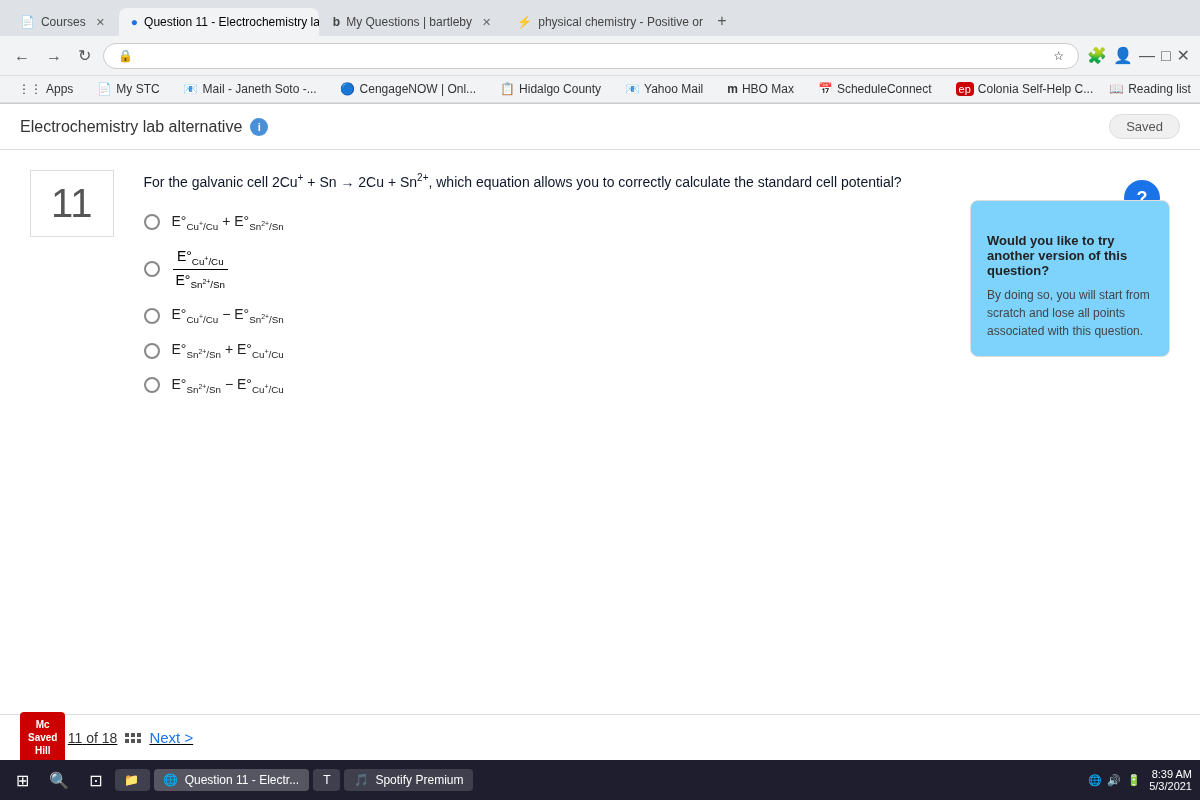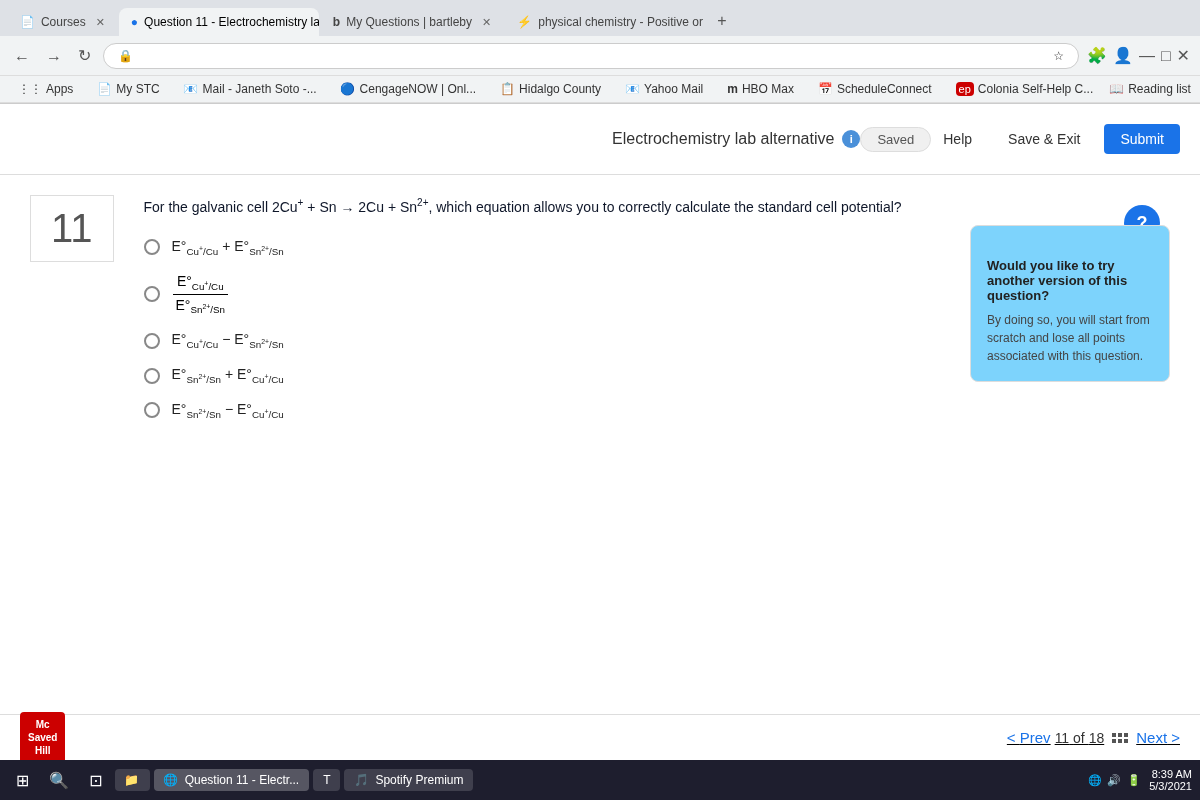--- a/index.html
+++ b/index.html
@@ -21,21 +21,21 @@
     .nav-icon-btn { background: none; border: none; cursor: pointer; font-size: 16px; color: #555; }
 
     .bookmarks-bar { display: flex; align-items: center; padding: 4px 10px; gap: 8px; background: #f1f3f4; border-bottom: 1px solid #ddd; font-size: 12px; overflow: hidden; }
     .bookmark-item { display: flex; align-items: center; gap: 4px; padding: 2px 8px; border-radius: 4px; cursor: pointer; white-space: nowrap; color: #333; }
     .reading-list { margin-left: auto; display: flex; align-items: center; gap: 4px; cursor: pointer; color: #333; white-space: nowrap; }
 
     
     .main-content { flex: 1; display: flex; flex-direction: column; overflow: hidden; }
 
     
-    .app-header { display: flex; align-items: center; justify-content: flex-end; padding: 20px 20px; border-bottom: 1px solid #ddd; background: #fff; }
+    .app-header { display: flex; align-items: center; justify-content: space-between; padding: 10px 20px; border-bottom: 1px solid #ddd; background: #fff; }
     .app-title { font-size: 16px; font-weight: 500; color: #333; display: flex; align-items: center; gap: 8px; }
     .info-icon { display: inline-flex; align-items: center; justify-content: center; width: 18px; height: 18px; border-radius: 50%; background: #4a90d9; color: #fff; font-size: 11px; font-weight: bold; cursor: pointer; }
     .saved-badge { background: #f0f0f0; border: 1px solid #ddd; border-radius: 15px; padding: 4px 16px; font-size: 13px; color: #555; }
     .header-btns { display: flex; gap: 12px; align-items: center; }
     .header-btn { background: none; border: none; cursor: pointer; font-size: 14px; color: #333; padding: 6px 12px; }
     .header-btn.submit-btn { background: #1a73e8; color: #fff; border-radius: 4px; padding: 7px 16px; }
 
     
     .question-area { display: flex; flex: 1; padding: 20px 30px; gap: 20px; overflow: hidden; }
     .question-number { font-size: 40px; color: #555; font-weight: 300; min-width: 60px; border: 1px solid #ddd; padding: 10px 20px; text-align: center; height: fit-content; margin-right: 10px; }
@@ -53,21 +53,21 @@
 
     
     .side-panel { width: 200px; min-width: 180px; }
     .help-bubble { background: #7dd3fc; border: 1px solid #ddd; border-radius: 8px; padding: 16px; margin-bottom: 12px; position: relative; }
     .help-icon { position: absolute; top: -20px; right: 10px; width: 36px; height: 36px; border-radius: 50%; background: #1a73e8; display: flex; align-items: center; justify-content: center; color: #fff; font-size: 18px; font-weight: bold; }
     .help-title { font-size: 13px; font-weight: bold; color: #222; margin-bottom: 8px; margin-top: 16px; }
     .help-body { font-size: 12px; color: #444; line-height: 1.5; }
     .try-another-btn { display: block; width: 100%; text-align: center; padding: 8px 12px; border: 1px solid #888; border-radius: 4px; background: #fff; font-size: 13px; color: #333; cursor: pointer; margin-top: 12px; }
 
     
-    .footer { display: flex; align-items: center; justify-content: flex-end; padding: 14px 20px; border-top: 1px solid #ddd; background: #fff; gap: 20px; position: relative; }
+    .footer { display: flex; align-items: center; justify-content: flex-start; padding: 14px 20px; border-top: 1px solid #ddd; background: #fff; gap: 20px; position: relative; }
     .mcgraw-logo { position: absolute; left: 20px; background: #c00; color: #fff; font-size: 10px; font-weight: bold; padding: 6px 8px; border-radius: 4px; line-height: 1.3; text-align: center; }
     .nav-controls { display: flex; align-items: center; gap: 4px; text-decoration: underline; }
     .nav-link { color: #1a73e8; cursor: pointer; font-size: 15px; text-decoration: none; }
     .page-info { font-size: 14px; color: #333; }
     .grid-icon { display: inline-flex; flex-direction: column; gap: 2px; cursor: pointer; margin: 0 4px; vertical-align: middle; }
     .grid-row { display: flex; gap: 2px; }
     .grid-dot { width: 4px; height: 4px; background: #555; border-radius: 0; }
 
     
     .taskbar { background: #1e1e2e; display: flex; align-items: center; padding: 0 8px; height: 40px; gap: 4px; }
@@ -170,25 +170,20 @@
 </div>
 
 <div class="main-content">
 
   <div class="app-header">
     <div class="app-title">
       <span>Electrochemistry lab alternative</span>
       <span class="info-icon">i</span>
     </div>
     <div class="saved-badge">Saved</div>
-    <div class="header-btns">
-      <button class="header-btn">Help</button>
-      <button class="header-btn">Save &amp; Exit</button>
-      <button class="header-btn submit-btn">Submit</button>
-    </div>
   </div>
 
   <div class="question-area">
 
     <div class="question-number">11</div>
 
     <div class="question-body">
       <div class="question-text">
         For the galvanic cell 2Cu<sup>+</sup> + Sn → 2Cu + Sn<sup>2+</sup>, which equation allows you to correctly calculate the standard cell potential?
       </div>

